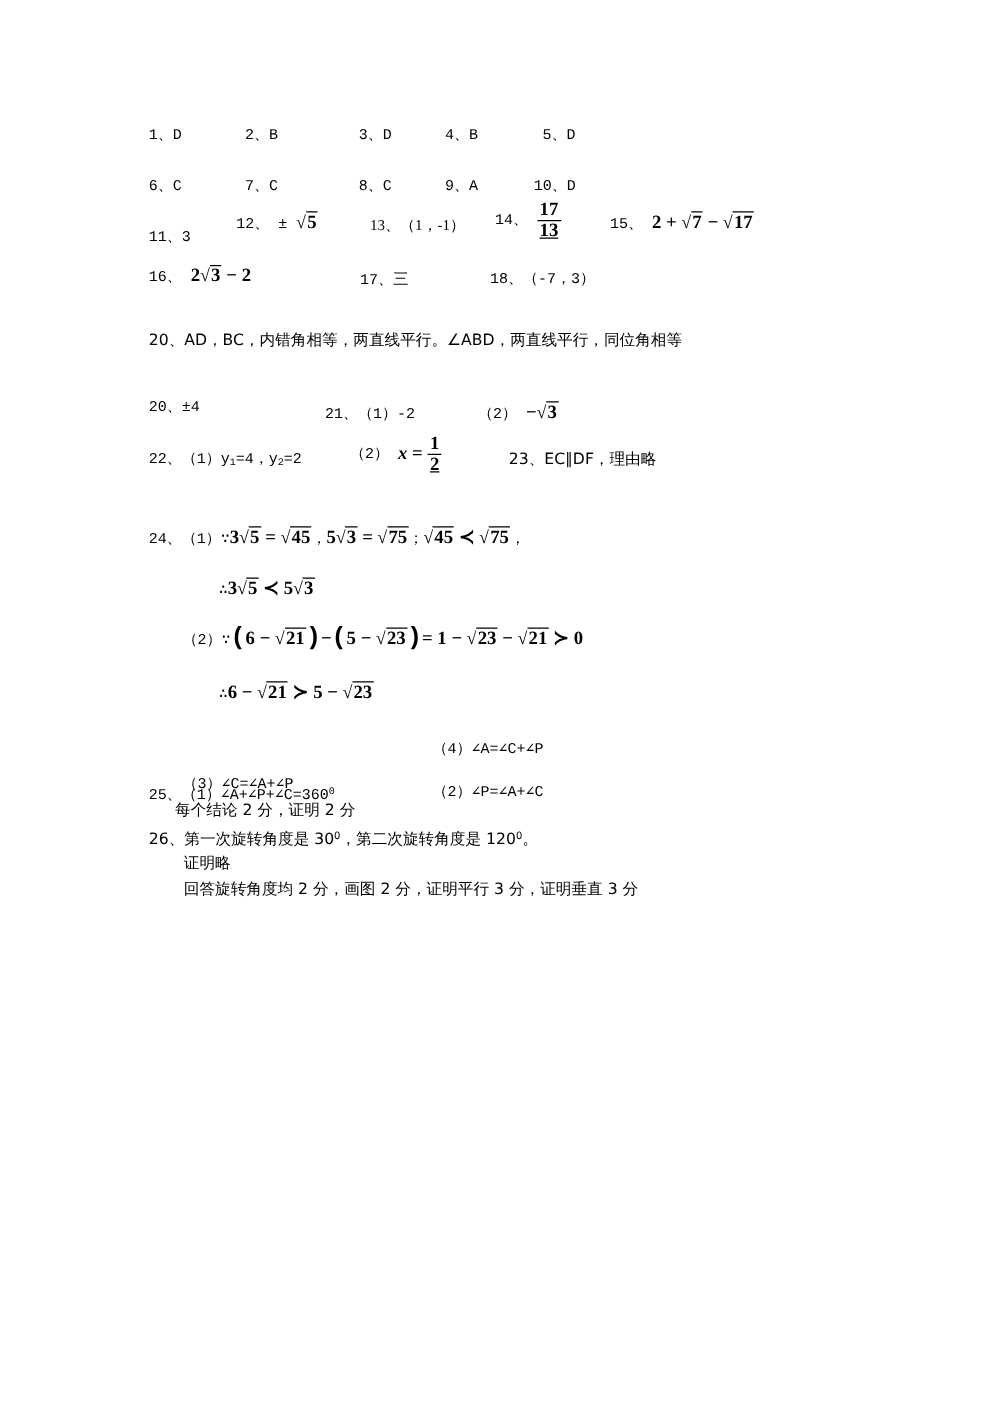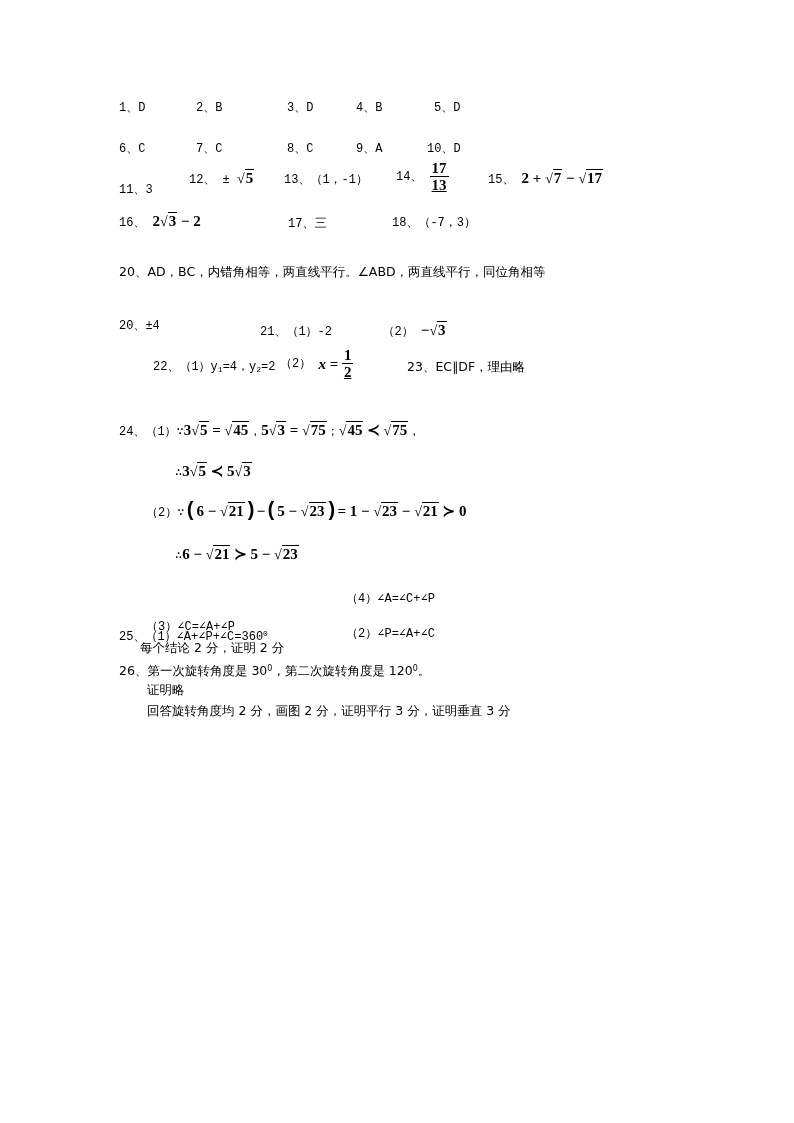--- a/index.html
+++ b/index.html
@@ -30,34 +30,34 @@
 <div class="t" style="left:434px;top:101px;"><span>5、</span><span>D</span></div>
 
 <div class="t" style="left:119px;top:142px;"><span>6、</span><span>C</span></div>
 <div class="t" style="left:196px;top:142px;"><span>7、</span><span>C</span></div>
 <div class="t" style="left:287px;top:142px;"><span>8、</span><span>C</span></div>
 <div class="t" style="left:356px;top:142px;"><span>9、</span><span>A</span></div>
 <div class="t" style="left:427px;top:142px;"><span>10、</span><span>D</span></div>
 
 <div class="t" style="left:119px;top:183px;"><span>11、</span><span>3</span></div>
 <div class="t" style="left:189px;top:171px;"><span>12、</span> <span>±</span> <span class="m rad"><span class="sym">√</span><span class="ov">5</span></span></div>
-<div class="t" style="left:284px;top:173px;"><span>13、</span><span>（1，-1）</span></div>
+<div class="t" style="left:296px;top:173px;font-family:Liberation Serif, serif;"><span>13、</span><span>（1，-1）</span></div>
 <div class="t" style="left:396px;top:160px;line-height:14px;"><span style="vertical-align:middle;">14、</span> <span class="frac"><span class="num">17</span><span class="den">13</span></span></div>
 <div class="t" style="left:488px;top:171px;"><span>15、</span> <span class="m">2 + </span><span class="m rad"><span class="sym">√</span><span class="ov">7</span></span><span class="m"> − </span><span class="m rad"><span class="sym">√</span><span class="ov">17</span></span></div>
 
 <div class="t" style="left:119px;top:214px;"><span>16、</span> <span class="m">2</span><span class="m rad"><span class="sym">√</span><span class="ov">3</span></span><span class="m"> − 2</span></div>
 <div class="t" style="left:288px;top:216px;"><span>17、</span><span class="cjk">三</span></div>
 <div class="t" style="left:392px;top:216px;"><span>18、</span><span>（-7，3）</span></div>
 
 <div class="t cjk" style="left:119px;top:265px;">20、AD，BC，内错角相等，两直线平行。∠ABD，两直线平行，同位角相等</div>
 
 <div class="t" style="left:119px;top:319px;">20、±4</div>
 <div class="t" style="left:260px;top:323px;text-align:center;"><span>21、（1）-2</span>&nbsp;&nbsp;&nbsp;&nbsp;&nbsp;&nbsp;&nbsp;<span>（2）</span> <span class="m">−</span><span class="m rad"><span class="sym">√</span><span class="ov">3</span></span></div>
 
-<div class="t" style="left:119px;top:360px;margin-left:34px;"><span>22、（1）y</span><sub>1</sub><span>=4，y</span><sub>2</sub><span>=2</span></div>
+<div class="t" style="left:119px;top:360px;"><span>22、（1）y</span><sub>1</sub><span>=4，y</span><sub>2</sub><span>=2</span></div>
 <div class="t" style="left:280px;top:347px;"><span style="vertical-align:middle;">（2）</span> <span class="m" style="font-style:italic;vertical-align:middle;">x</span><span class="m" style="vertical-align:middle;"> = </span><span class="frac"><span class="num">1</span><span class="den">2</span></span></div>
 <div class="t cjk" style="left:407px;top:360px;">23、EC∥DF，理由略</div>
 
 <div class="t" style="left:119px;top:423px;"><span>24、（1）</span><span>∵</span><span class="m">3</span><span class="m rad"><span class="sym">√</span><span class="ov">5</span></span><span class="m"> = </span><span class="m rad"><span class="sym">√</span><span class="ov">45</span></span><span>，</span><span class="m">5</span><span class="m rad"><span class="sym">√</span><span class="ov">3</span></span><span class="m"> = </span><span class="m rad"><span class="sym">√</span><span class="ov">75</span></span><span>；</span><span class="m rad"><span class="sym">√</span><span class="ov">45</span></span><span class="m"> ≺ </span><span class="m rad"><span class="sym">√</span><span class="ov">75</span></span><span>，</span></div>
 
 <div class="t" style="left:175px;top:464px;"><span>∴</span><span class="m">3</span><span class="m rad"><span class="sym">√</span><span class="ov">5</span></span><span class="m"> ≺ </span><span class="m">5</span><span class="m rad"><span class="sym">√</span><span class="ov">3</span></span></div>
 
 <div class="t" style="left:146px;top:504px;"><span>（2）</span><span>∵</span><span class="big">(</span><span class="m">6 − </span><span class="m rad"><span class="sym">√</span><span class="ov">21</span></span><span class="big">)</span><span class="m">−</span><span class="big">(</span><span class="m">5 − </span><span class="m rad"><span class="sym">√</span><span class="ov">23</span></span><span class="big">)</span><span class="m">= 1 − </span><span class="m rad"><span class="sym">√</span><span class="ov">23</span></span><span class="m"> − </span><span class="m rad"><span class="sym">√</span><span class="ov">21</span></span><span class="m"> ≻ 0</span></div>
 
 <div class="t" style="left:175px;top:547px;"><span>∴</span><span class="m">6 − </span><span class="m rad"><span class="sym">√</span><span class="ov">21</span></span><span class="m"> ≻ 5 − </span><span class="m rad"><span class="sym">√</span><span class="ov">23</span></span></div>

